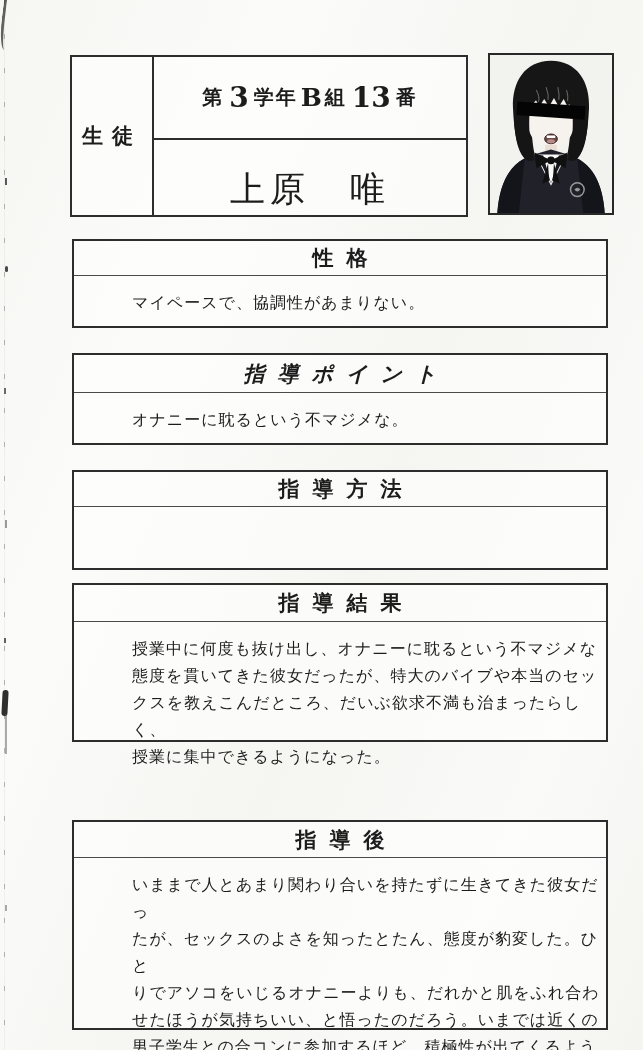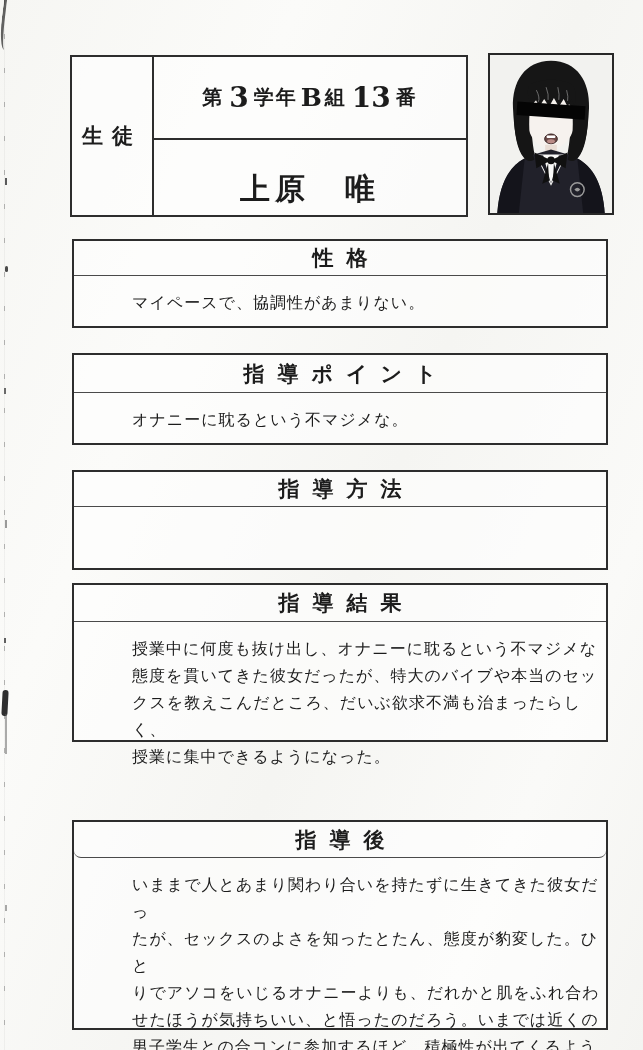--- a/index.html
+++ b/index.html
@@ -14,39 +14,39 @@
   
   .card { left:70px; top:55px; width:398px; height:162px; display:flex; }
   .card-left { width:80px; border-right:2px solid #2d2d2d; display:flex; align-items:center; justify-content:center;
                font-size:21px; letter-spacing:9px; font-weight:600; }
   .card-right { flex:1; display:flex; flex-direction:column; }
   .card-grade { height:81px; border-bottom:2px solid #2d2d2d; display:flex; align-items:center; justify-content:center; }
   .g-kanji { font-size:20px; letter-spacing:2px; font-weight:600; }
   .g-num   { font-size:28px; font-weight:bold; margin:0 5px; }
   .g-letter{ font-size:25px; font-weight:bold; margin:0 3px; }
   .card-name { flex:1; display:flex; align-items:center; justify-content:center;
-               font-size:30px; font-weight:bold; letter-spacing:5px;margin-top:24px; }
+               font-size:35px; font-weight:normal; letter-spacing:5px;margin-top:24px; }
 
   
   .photo-box { left:488px; top:53px; width:126px; height:162px; border:2px solid #282828; background:#f2f2ef; }
   .photo-box svg { display:block; width:100%; height:100%; }
 
   
   .section { left:72px; width:536px; }
   .sec-head { height:34px; border-bottom:1px solid #4a4a4a; display:flex; align-items:center; justify-content:center;
               font-size:21px; font-weight:600; letter-spacing:13px; padding-left:13px; }
   .sec-body { padding:13px 6px 0 21px; font-size:16px; line-height:27px; letter-spacing:1px; white-space:pre-line;margin-left:37px; }
   #s1 { top:239px; height:89px; }
   #s2 { top:353px; height:92px; }
-  #s2 .sec-head { height:37px; }
+  #s2 .sec-head { height:37px;font-style:italic; }
   #s3 { top:470px; height:100px; }
   #s4 { top:583px; height:159px; }
   #s4 .sec-head { height:36px; }
   #s5 { top:820px; height:210px; }
-  #s5 .sec-head { height:35px;border-radius:7px; }
+  #s5 .sec-head { height:35px; }
 
   
   .mk { position:absolute; pointer-events:none; }
   .edge-line { left:4px; top:0; width:1px; height:1050px;
     background:repeating-linear-gradient(180deg, rgba(90,90,90,0.45) 0 5px, rgba(150,150,150,0.10) 5px 34px); }
   .corner-hook { left:1px; top:0; width:6px; height:50px; border-left:3px solid #3c3c3c;
     border-radius:0 0 0 70%; transform:rotate(7deg); opacity:.8; }
   .blob { left:2px; top:690px; width:6px; height:26px; background:#2f2f2f; border-radius:3px; transform:rotate(3deg); }
   .blob-tail { left:5px; top:714px; width:2px; height:40px; background:rgba(90,90,90,.5); }
   .t1 { left:5px; top:178px; width:2px; height:7px; background:#5a5a5a; }

